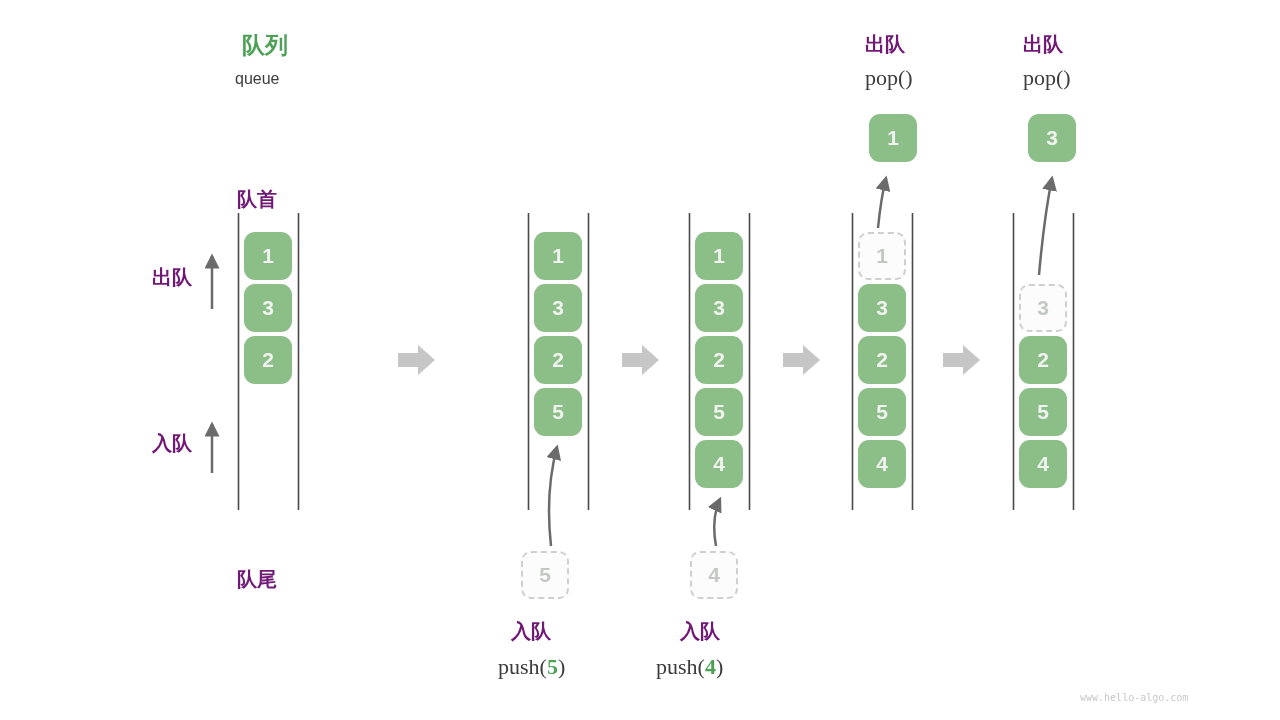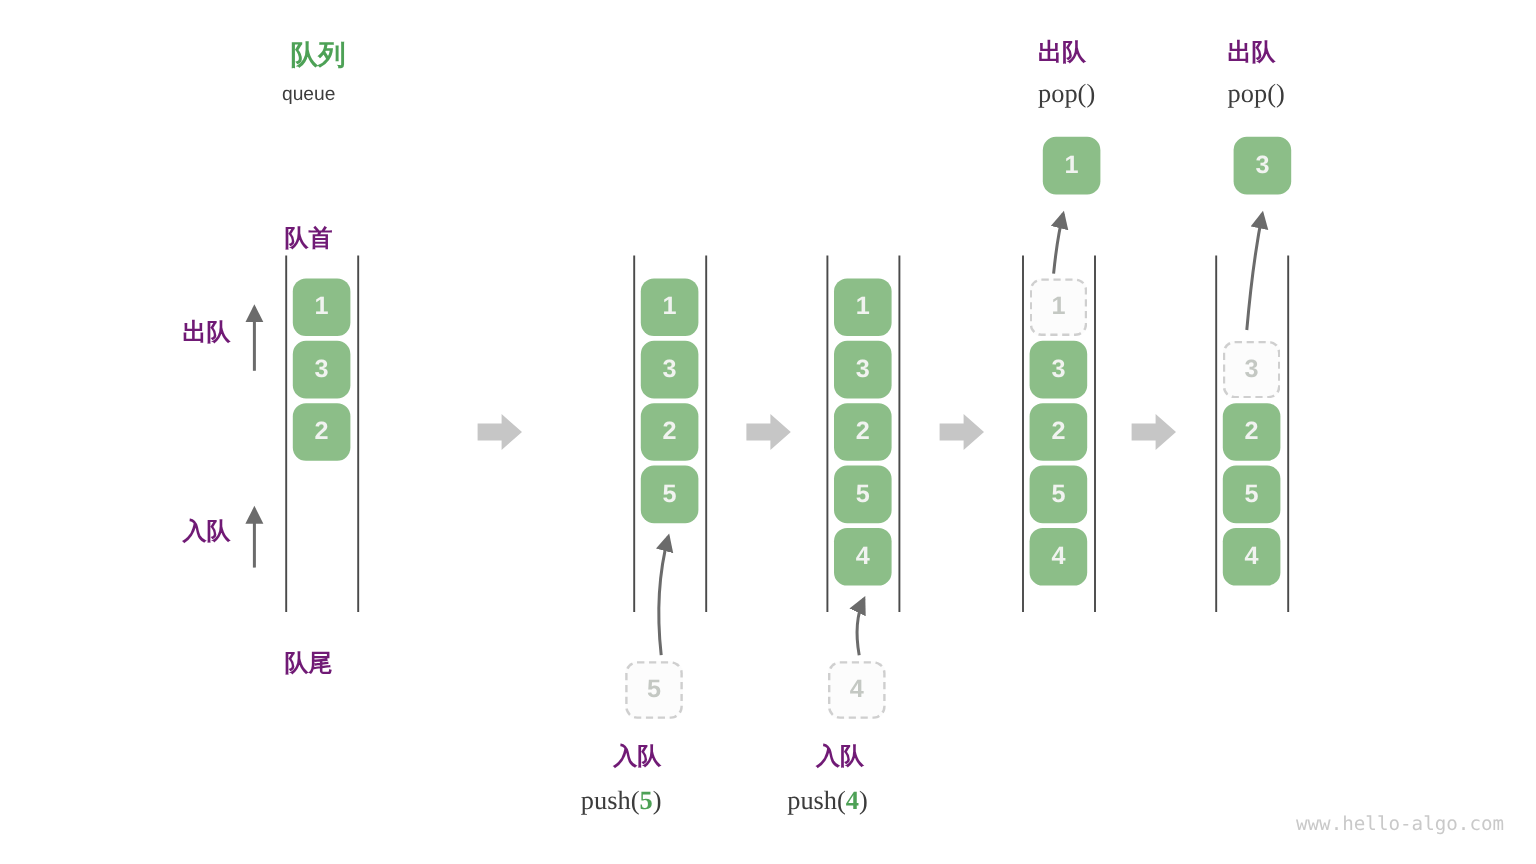--- a/index.html
+++ b/index.html
@@ -73,23 +73,24 @@
     display: flex;
     align-items: center;
     justify-content: center;
   }
   .green-arg {
     color: #4da156;
     font-weight: 700;
   }
   .watermark {
     font-family: "DejaVu Sans Mono", "Liberation Mono", monospace;
-    font-size: 16px;
+    font-size: 10px;
     color: #c9c9c9;
     white-space: nowrap;
+    margin-top: 15px;
   }
 </style>
 </head>
 <body>
 
 <div class="canvas">
 
   <svg class="overlay" viewBox="0 0 1280 720" xmlns="http://www.w3.org/2000/svg">
     <defs>
       <marker id="ah" markerWidth="8" markerHeight="8" refX="5" refY="3" orient="auto" markerUnits="strokeWidth">
@@ -124,38 +125,38 @@
       <path d="M716,546 Q711,518 720,499" marker-end="url(#ah)"></path>
       <path d="M878,228 Q881,198 886,178" marker-end="url(#ah)"></path>
       <path d="M1039,275 Q1044,218 1052,178" marker-end="url(#ah)"></path>
     </g>
   </svg>
 
   <div class="abs title-zh" style="left:242px; top:30px;">队列</div>
   <div class="abs title-en" style="left:235px; top:70px;">queue</div>
 
   <div class="abs cn" style="left:237px; top:156px;margin-top:30px;">队首</div>
-  <div class="abs cn" style="left:237px; top:540px;font-family:Liberation Serif, serif;">队尾</div>
+  <div class="abs cn" style="left:237px; top:566px;font-family:Liberation Serif, serif;">队尾</div>
   <div class="abs cn" style="left:152px; top:264px;">出队</div>
   <div class="abs cn" style="left:152px; top:430px;">入队</div>
 
   <div>
     <div class="box" style="left:244px; top:232px;">1</div>
     <div class="box" style="left:244px; top:284px;">3</div>
     <div class="box" style="left:244px; top:336px;">2</div>
   </div>
 
   <div>
     <div class="box" style="left:534px; top:232px;">1</div>
     <div class="box" style="left:534px; top:284px;">3</div>
     <div class="box" style="left:534px; top:336px;">2</div>
     <div class="box" style="left:534px; top:388px;">5</div>
     <div class="ghost" style="left:521px; top:551px;">5</div>
     <div class="abs cn" style="left:511px; top:618px;">入队</div>
-    <div class="abs code" style="left:484px; top:653px;"><span>push(</span><span class="green-arg">5</span><span>)</span></div>
+    <div class="abs code" style="left:498px; top:653px;"><span>push(</span><span class="green-arg">5</span><span>)</span></div>
   </div>
 
   <div>
     <div class="box" style="left:695px; top:232px;">1</div>
     <div class="box" style="left:695px; top:284px;">3</div>
     <div class="box" style="left:695px; top:336px;">2</div>
     <div class="box" style="left:695px; top:388px;">5</div>
     <div class="box" style="left:695px; top:440px;">4</div>
     <div class="ghost" style="left:690px; top:551px;">4</div>
     <div class="abs cn" style="left:680px; top:618px;">入队</div>

